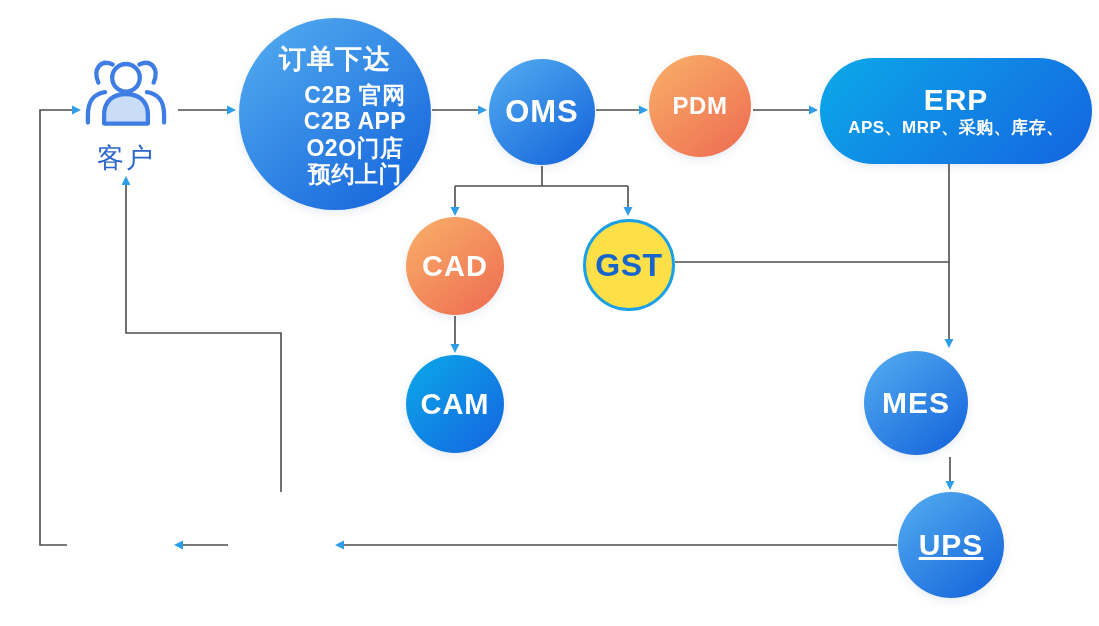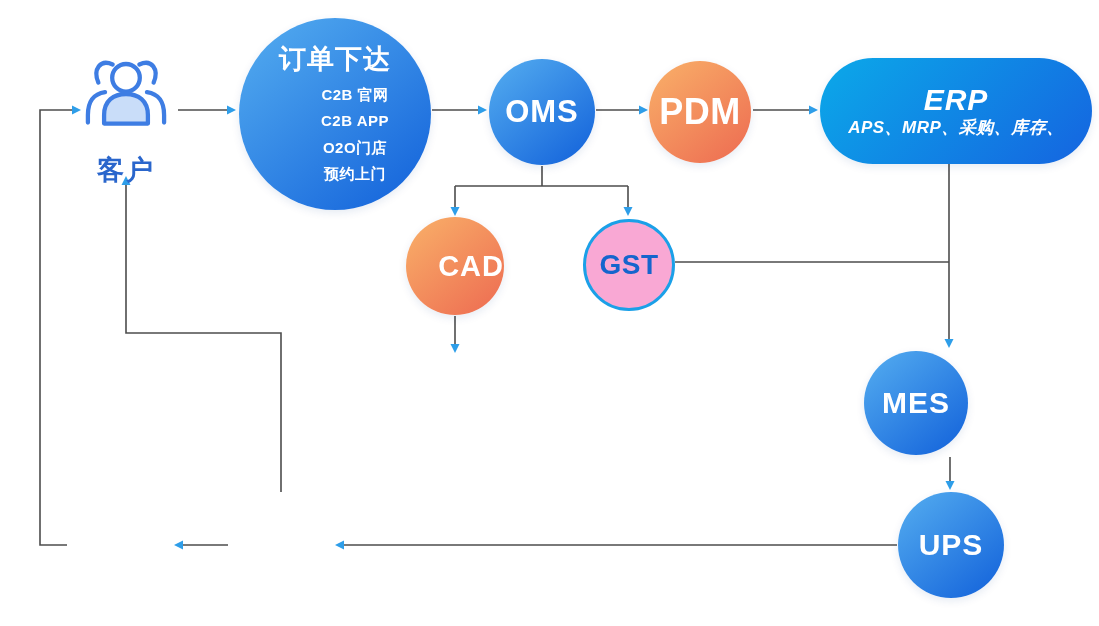--- a/index.html
+++ b/index.html
@@ -30,53 +30,53 @@
   .arrowhead{fill:var(--arrow);stroke:none;}
 
   .node{
     position:absolute;display:flex;flex-direction:column;
     align-items:center;justify-content:center;text-align:center;
     color:var(--node-text);font-weight:bold;
     border-radius:50%;
     box-shadow:0 3px 8px rgba(10,60,140,0.10);
   }
   .grad-blue{background:linear-gradient(140deg,var(--blue-grad-start) 0%,var(--blue-grad-end) 100%);}
-  .grad-cyan{background:linear-gradient(135deg,var(--cyan-grad-start) 0%,var(--cyan-grad-end) 100%);font-style:italic;}
+  .grad-cyan{background:linear-gradient(135deg,var(--cyan-grad-start) 0%,var(--cyan-grad-end) 100%);}
   .grad-orange{background:linear-gradient(140deg,var(--orange-grad-start) 0%,var(--orange-grad-end) 100%);}
 
   .node-order{left:239px;top:18px;width:192px;height:192px;}
   .order-title{font-size:27px;letter-spacing:1px;margin-bottom:5px;}
-  .order-channel{font-size:15px;line-height:26.5px;letter-spacing:0.5px;margin-left:40px;}
+  .order-channel{font-size:23px;line-height:26.5px;letter-spacing:0.5px;margin-left:40px;}
 
   .node-oms{left:489px;top:59px;width:106px;height:106px;font-size:31px;letter-spacing:1px;}
-  .node-pdm{left:649px;top:61px;width:102px;height:102px;font-size:36px;letter-spacing:0.5px;text-align:right;}
+  .node-pdm{left:649px;top:55px;width:102px;height:102px;font-size:24px;letter-spacing:0.5px;text-align:right;}
 
   .node-erp{left:820px;top:58px;width:272px;height:106px;border-radius:53px;}
   .erp-title{font-size:30px;letter-spacing:1px;}
   .erp-sub{font-size:17px;line-height:22px;letter-spacing:0.5px;}
 
-  .node-cad{left:406px;top:217px;width:98px;height:98px;font-size:29px;letter-spacing:1px;align-items:flex-end;}
+  .node-cad{left:406px;top:217px;width:98px;height:98px;font-size:29px;letter-spacing:1px;}
   .node-gst{
-    left:583px;top:219px;width:92px;height:92px;font-size:28px;letter-spacing:0.5px;
-    background:#f9a8d4;border:3px solid var(--gst-border);color:var(--gst-text);
+    left:583px;top:219px;width:92px;height:92px;font-size:32px;letter-spacing:0.5px;
+    background:#fde047;border:3px solid var(--gst-border);color:var(--gst-text);
     box-shadow:none;box-sizing:border-box;align-items:center;
   }
   .node-cam{left:406px;top:355px;width:98px;height:98px;font-size:29px;letter-spacing:1px;}
   .node-mes{left:864px;top:351px;width:104px;height:104px;font-size:30px;letter-spacing:1px;}
-  .node-ups{left:898px;top:492px;width:106px;height:106px;font-size:30px;letter-spacing:1px;}
+  .node-ups{left:898px;top:492px;width:106px;height:106px;font-size:30px;letter-spacing:1px;text-decoration:underline;}
   .node-wms{left:229px;top:493px;width:104px;height:104px;font-size:30px;letter-spacing:0.5px;}
   .node-drp{left:67px;top:493px;width:104px;height:104px;font-size:30px;letter-spacing:1px;}
 
   .customer{
     position:absolute;left:70px;top:54px;width:112px;
     display:flex;flex-direction:column;align-items:center;
   }
   .customer-label{
-    font-size:27px;font-weight:bold;color:var(--customer-label);
-    letter-spacing:2px;margin-top:18px;
+    font-size:27px;font-weight:normal;color:var(--customer-label);
+    letter-spacing:2px;margin-top:6px;
   }
   .customer-icon path,.customer-icon circle{
     stroke:var(--customer-blue);stroke-width:4.5;fill:none;
     stroke-linecap:round;stroke-linejoin:round;
   }
   .customer-icon circle{fill:#ffffff;}
   .customer-icon .body-front{fill:var(--customer-fill);}
 </style>
 </head>
 <body>
@@ -172,20 +172,23 @@
   </div>
 
   <div class="node grad-orange node-cad">
     <span>CAD</span>
   </div>
 
   <div class="node node-gst">
     <span>GST</span>
   </div>
 
+  <div class="node grad-cyan node-cam">
+    <span>CAM</span>
+  </div>
 
   <div class="node grad-blue node-mes">
     <span>MES</span>
   </div>
 
   <div class="node grad-blue node-ups">
     <span>UPS</span>
   </div>
 
 

